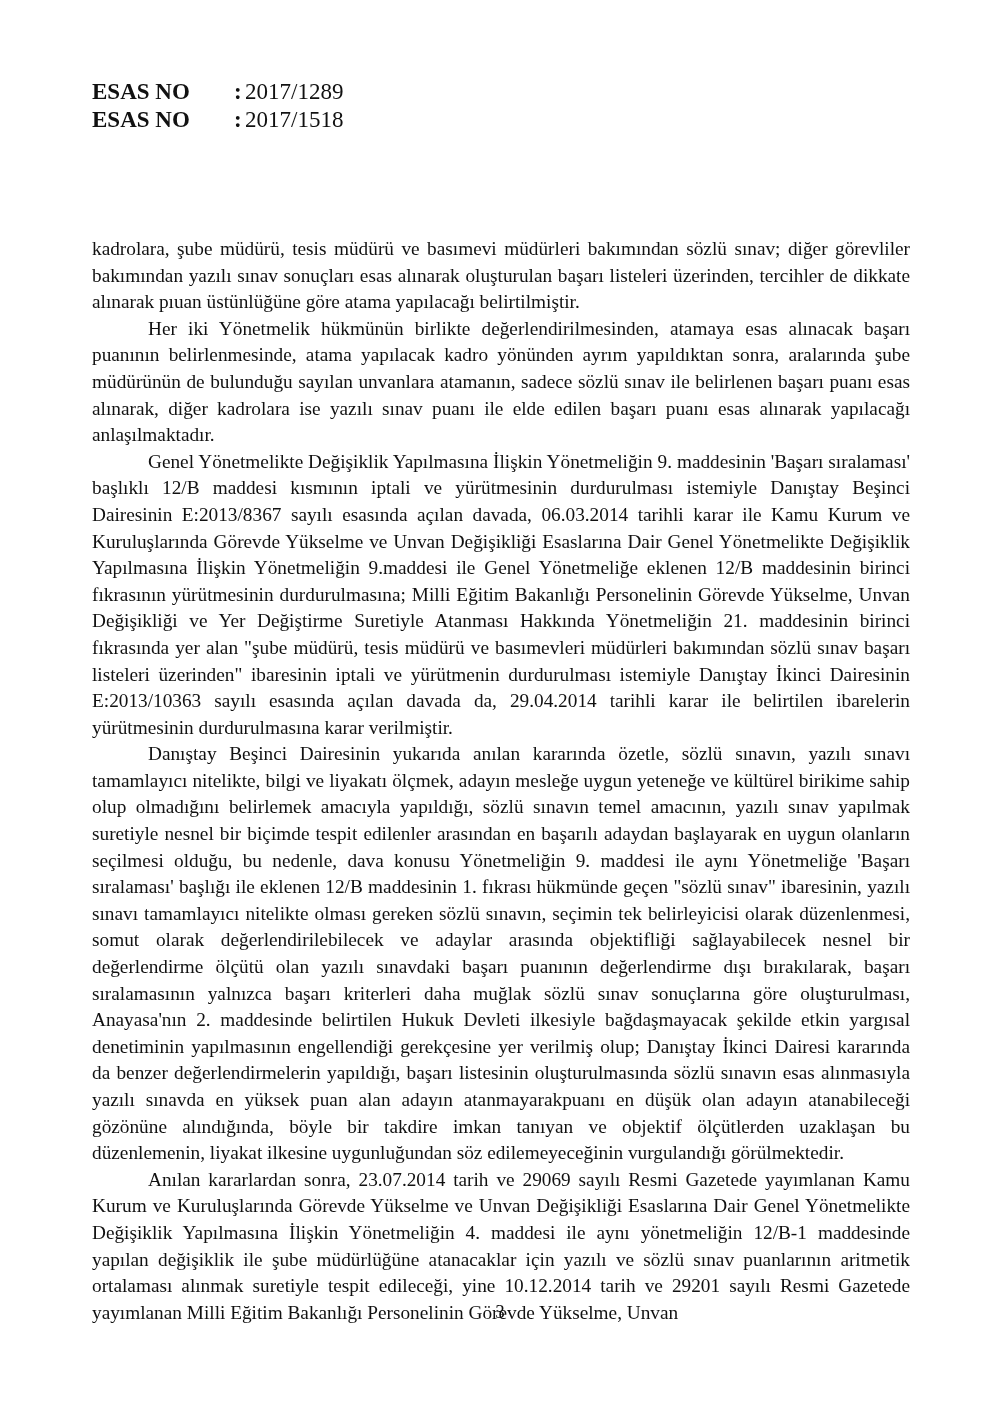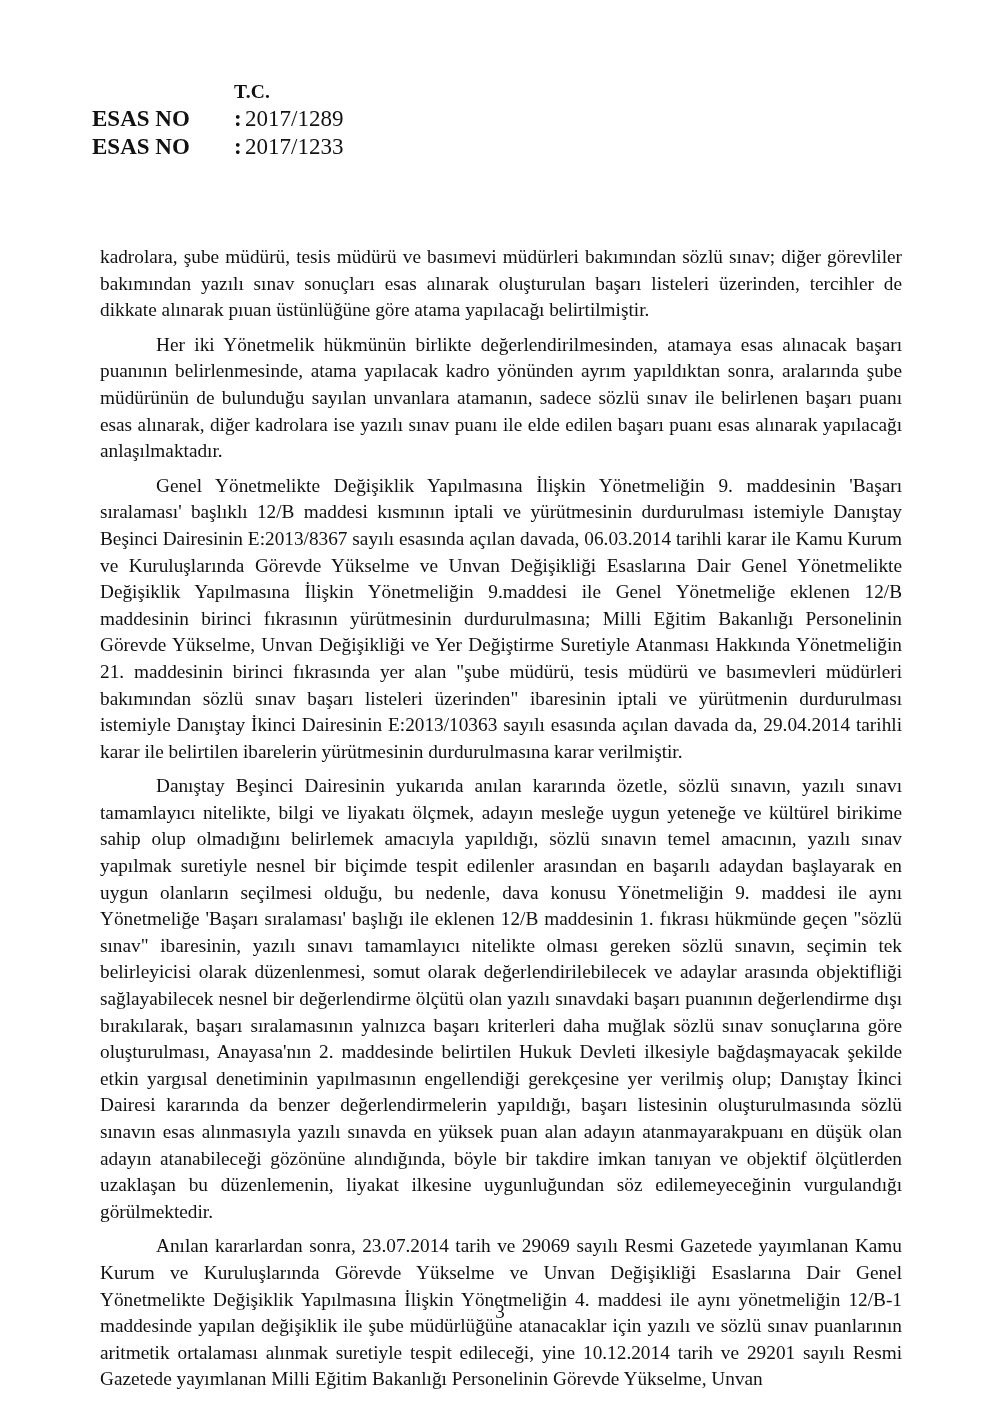--- a/index.html
+++ b/index.html
@@ -64,21 +64,21 @@
   }
 
   
   .body-text {
     position: absolute;
     left: 92px;
     top: 236px;
     width: 818px;
   }
   .para {
-    margin: 8px;
+    margin: 0;
     text-align: justify;
     text-justify: inter-word;
     font-size: 19.3px;
     line-height: 26.6px;
     text-indent: 56px;
     hyphens: none;
   }
   .para.first { text-indent: 0; }
 
   
@@ -91,31 +91,30 @@
     font-size: 19px;
     line-height: 24px;
   }
 </style>
 </head>
 <body>
 
 <div class="page">
 
   <div class="header-block">
-    <div class="court-line l1">T.C.</div>
 
     <div class="case-row">
       <span class="case-label">ESAS NO</span>
       <span class="case-colon">:</span>
       <span class="case-value">2017/1289</span>
     </div>
     <div class="case-row">
       <span class="case-label">ESAS NO</span>
       <span class="case-colon">:</span>
-      <span class="case-value">2017/1233</span>
+      <span class="case-value">2017/1518</span>
     </div>
   </div>
 
   <div class="body-text">
     <p class="para first">kadrolara, şube müdürü, tesis müdürü ve basımevi müdürleri bakımından sözlü sınav; diğer görevliler bakımından yazılı sınav sonuçları esas alınarak oluşturulan başarı listeleri üzerinden, tercihler de dikkate alınarak pıuan üstünlüğüne göre atama yapılacağı belirtilmiştir.</p>
     <p class="para">Her iki Yönetmelik hükmünün birlikte değerlendirilmesinden, atamaya esas alınacak başarı puanının belirlenmesinde, atama yapılacak kadro yönünden ayrım yapıldıktan sonra, aralarında şube müdürünün de bulunduğu sayılan unvanlara atamanın, sadece sözlü sınav ile belirlenen başarı puanı esas alınarak, diğer kadrolara ise yazılı sınav puanı ile elde edilen başarı puanı esas alınarak yapılacağı anlaşılmaktadır.</p>
     <p class="para">Genel Yönetmelikte Değişiklik Yapılmasına İlişkin Yönetmeliğin 9. maddesinin 'Başarı sıralaması' başlıklı 12/B maddesi kısmının iptali ve yürütmesinin durdurulması istemiyle Danıştay Beşinci Dairesinin E:2013/8367 sayılı esasında açılan davada, 06.03.2014 tarihli karar ile Kamu Kurum ve Kuruluşlarında Görevde Yükselme ve Unvan Değişikliği Esaslarına Dair Genel Yönetmelikte Değişiklik Yapılmasına İlişkin Yönetmeliğin 9.maddesi ile Genel Yönetmeliğe eklenen 12/B maddesinin birinci fıkrasının yürütmesinin durdurulmasına; Milli Eğitim Bakanlığı Personelinin Görevde Yükselme, Unvan Değişikliği ve Yer Değiştirme Suretiyle Atanması Hakkında Yönetmeliğin 21. maddesinin birinci fıkrasında yer alan "şube müdürü, tesis müdürü ve basımevleri müdürleri bakımından sözlü sınav başarı listeleri üzerinden" ibaresinin iptali ve yürütmenin durdurulması istemiyle Danıştay İkinci Dairesinin E:2013/10363 sayılı esasında açılan davada da, 29.04.2014 tarihli karar ile belirtilen ibarelerin yürütmesinin durdurulmasına karar verilmiştir.</p>
     <p class="para">Danıştay Beşinci Dairesinin yukarıda anılan kararında özetle, sözlü sınavın, yazılı sınavı tamamlayıcı nitelikte, bilgi ve liyakatı ölçmek, adayın mesleğe uygun yeteneğe ve kültürel birikime sahip olup olmadığını belirlemek amacıyla yapıldığı, sözlü sınavın temel amacının, yazılı sınav yapılmak suretiyle nesnel bir biçimde tespit edilenler arasından en başarılı adaydan başlayarak en uygun olanların seçilmesi olduğu, bu nedenle, dava konusu Yönetmeliğin 9. maddesi ile aynı Yönetmeliğe 'Başarı sıralaması' başlığı ile eklenen 12/B maddesinin 1. fıkrası hükmünde geçen "sözlü sınav" ibaresinin, yazılı sınavı tamamlayıcı nitelikte olması gereken sözlü sınavın, seçimin tek belirleyicisi olarak düzenlenmesi, somut olarak değerlendirilebilecek ve adaylar arasında objektifliği sağlayabilecek nesnel bir değerlendirme ölçütü olan yazılı sınavdaki başarı puanının değerlendirme dışı bırakılarak, başarı sıralamasının yalnızca başarı kriterleri daha muğlak sözlü sınav sonuçlarına göre oluşturulması, Anayasa'nın 2. maddesinde belirtilen Hukuk Devleti ilkesiyle bağdaşmayacak şekilde etkin yargısal denetiminin yapılmasının engellendiği gerekçesine yer verilmiş olup; Danıştay İkinci Dairesi kararında da benzer değerlendirmelerin yapıldığı, başarı listesinin oluşturulmasında sözlü sınavın esas alınmasıyla yazılı sınavda en yüksek puan alan adayın atanmayarakpuanı en düşük olan adayın atanabileceği gözönüne alındığında, böyle bir takdire imkan tanıyan ve objektif ölçütlerden uzaklaşan bu düzenlemenin, liyakat ilkesine uygunluğundan söz edilemeyeceğinin vurgulandığı görülmektedir.</p>
     <p class="para">Anılan kararlardan sonra, 23.07.2014 tarih ve 29069 sayılı Resmi Gazetede yayımlanan Kamu Kurum ve Kuruluşlarında Görevde Yükselme ve Unvan Değişikliği Esaslarına Dair Genel Yönetmelikte Değişiklik Yapılmasına İlişkin Yönetmeliğin 4. maddesi ile aynı yönetmeliğin 12/B-1 maddesinde yapılan değişiklik ile şube müdürlüğüne atanacaklar için yazılı ve sözlü sınav puanlarının aritmetik ortalaması alınmak suretiyle tespit edileceği, yine 10.12.2014 tarih ve 29201 sayılı Resmi Gazetede yayımlanan Milli Eğitim Bakanlığı Personelinin Görevde Yükselme, Unvan</p>
   </div>

